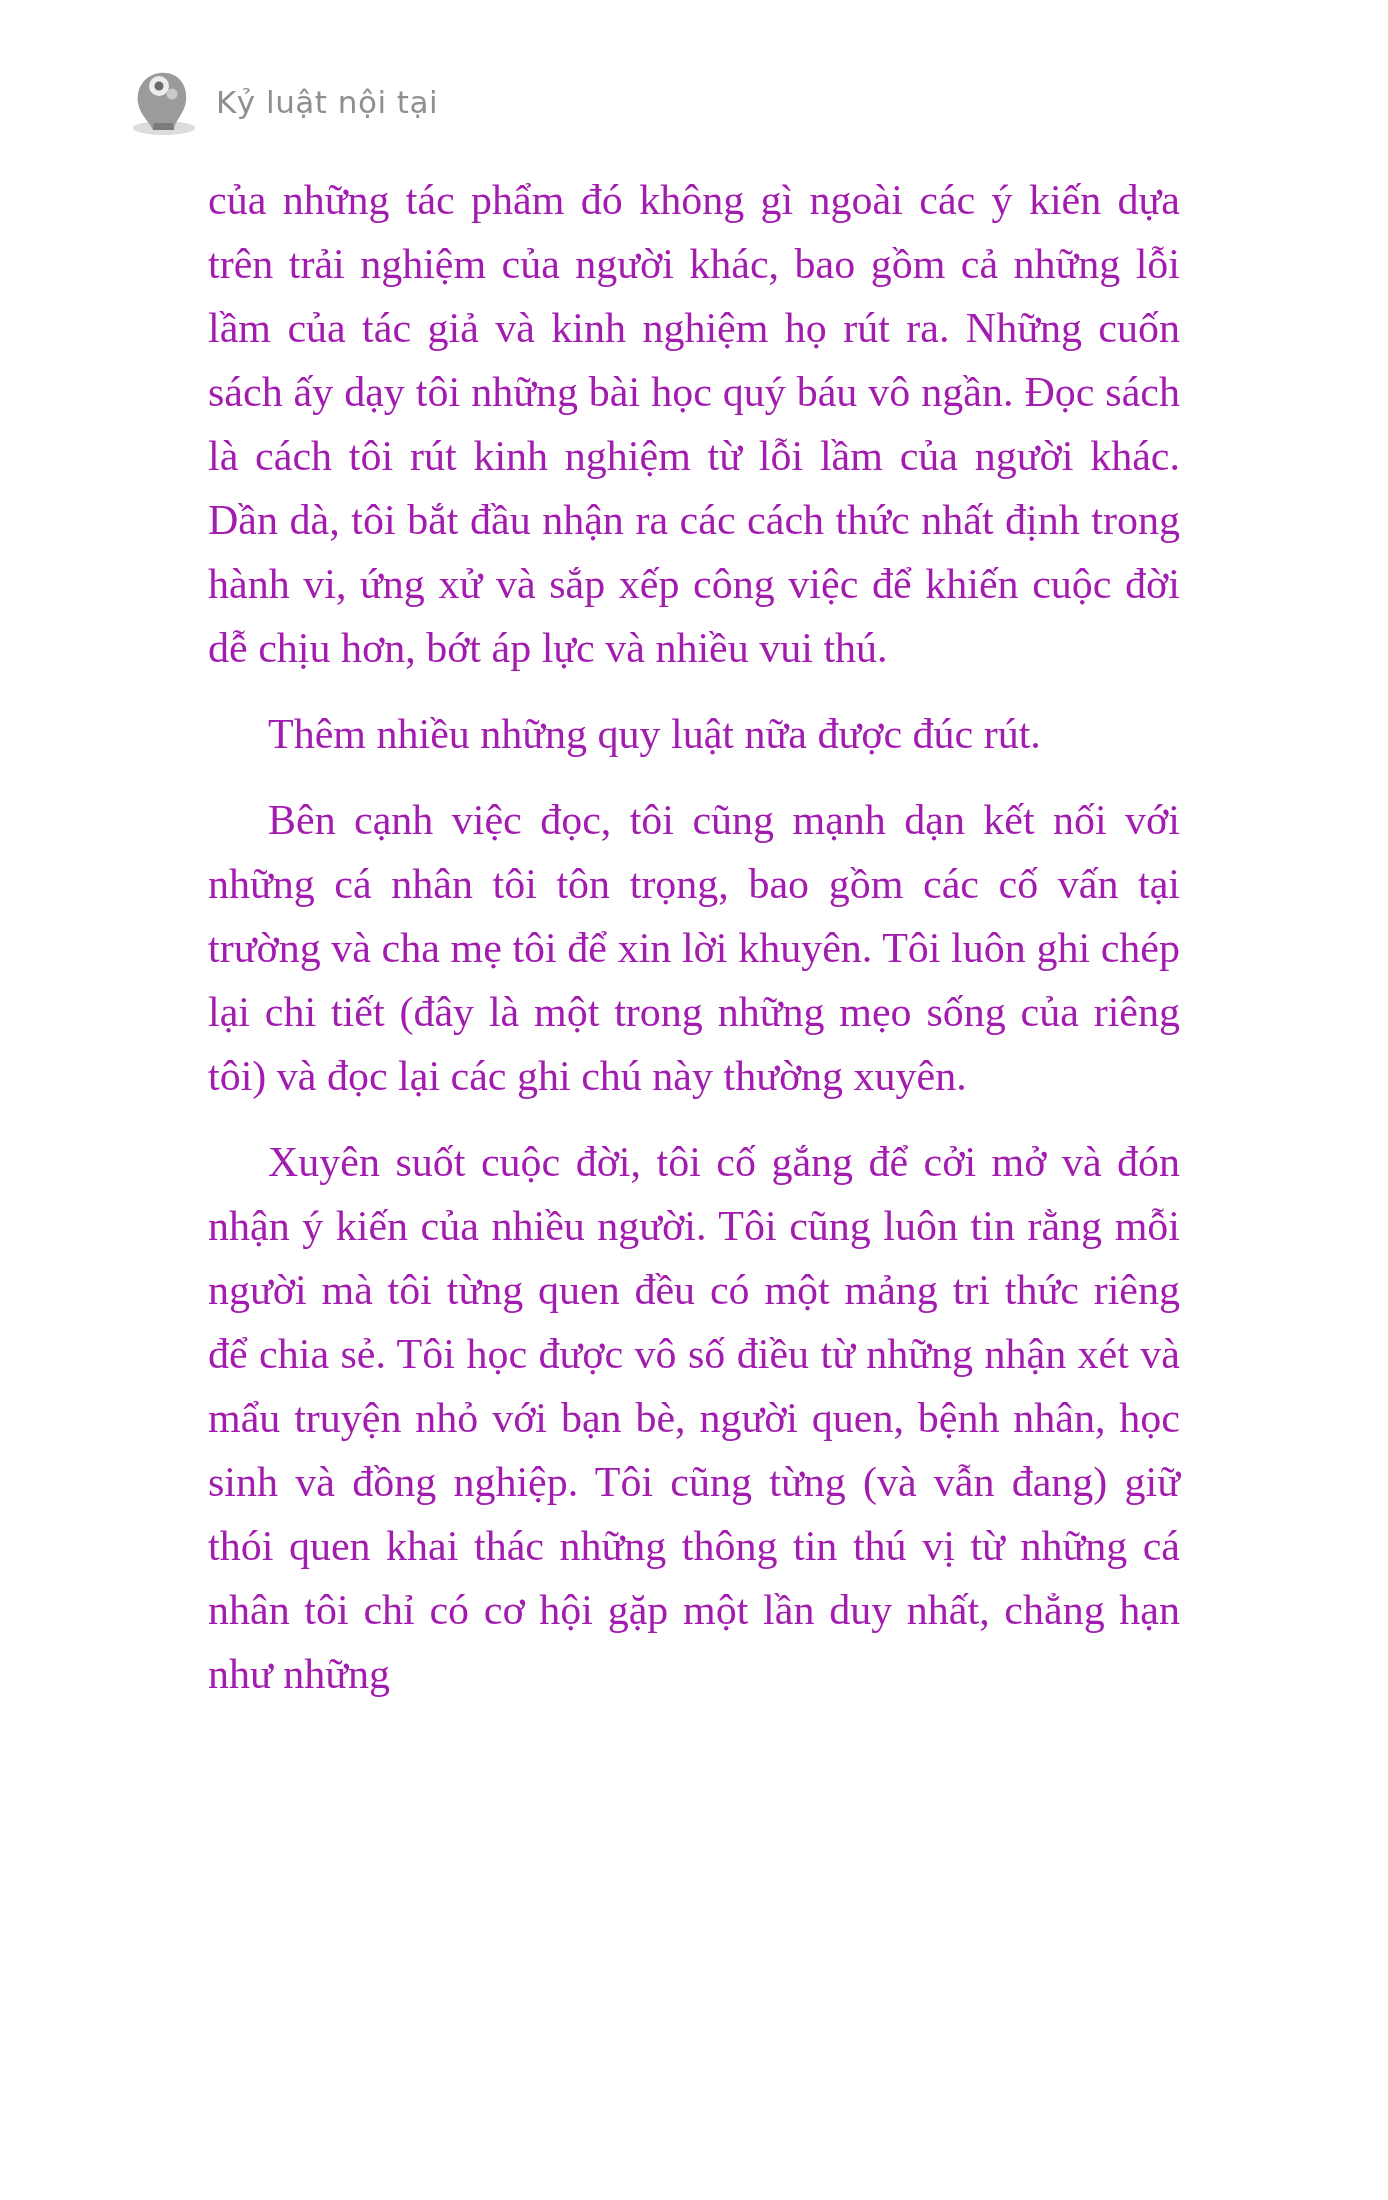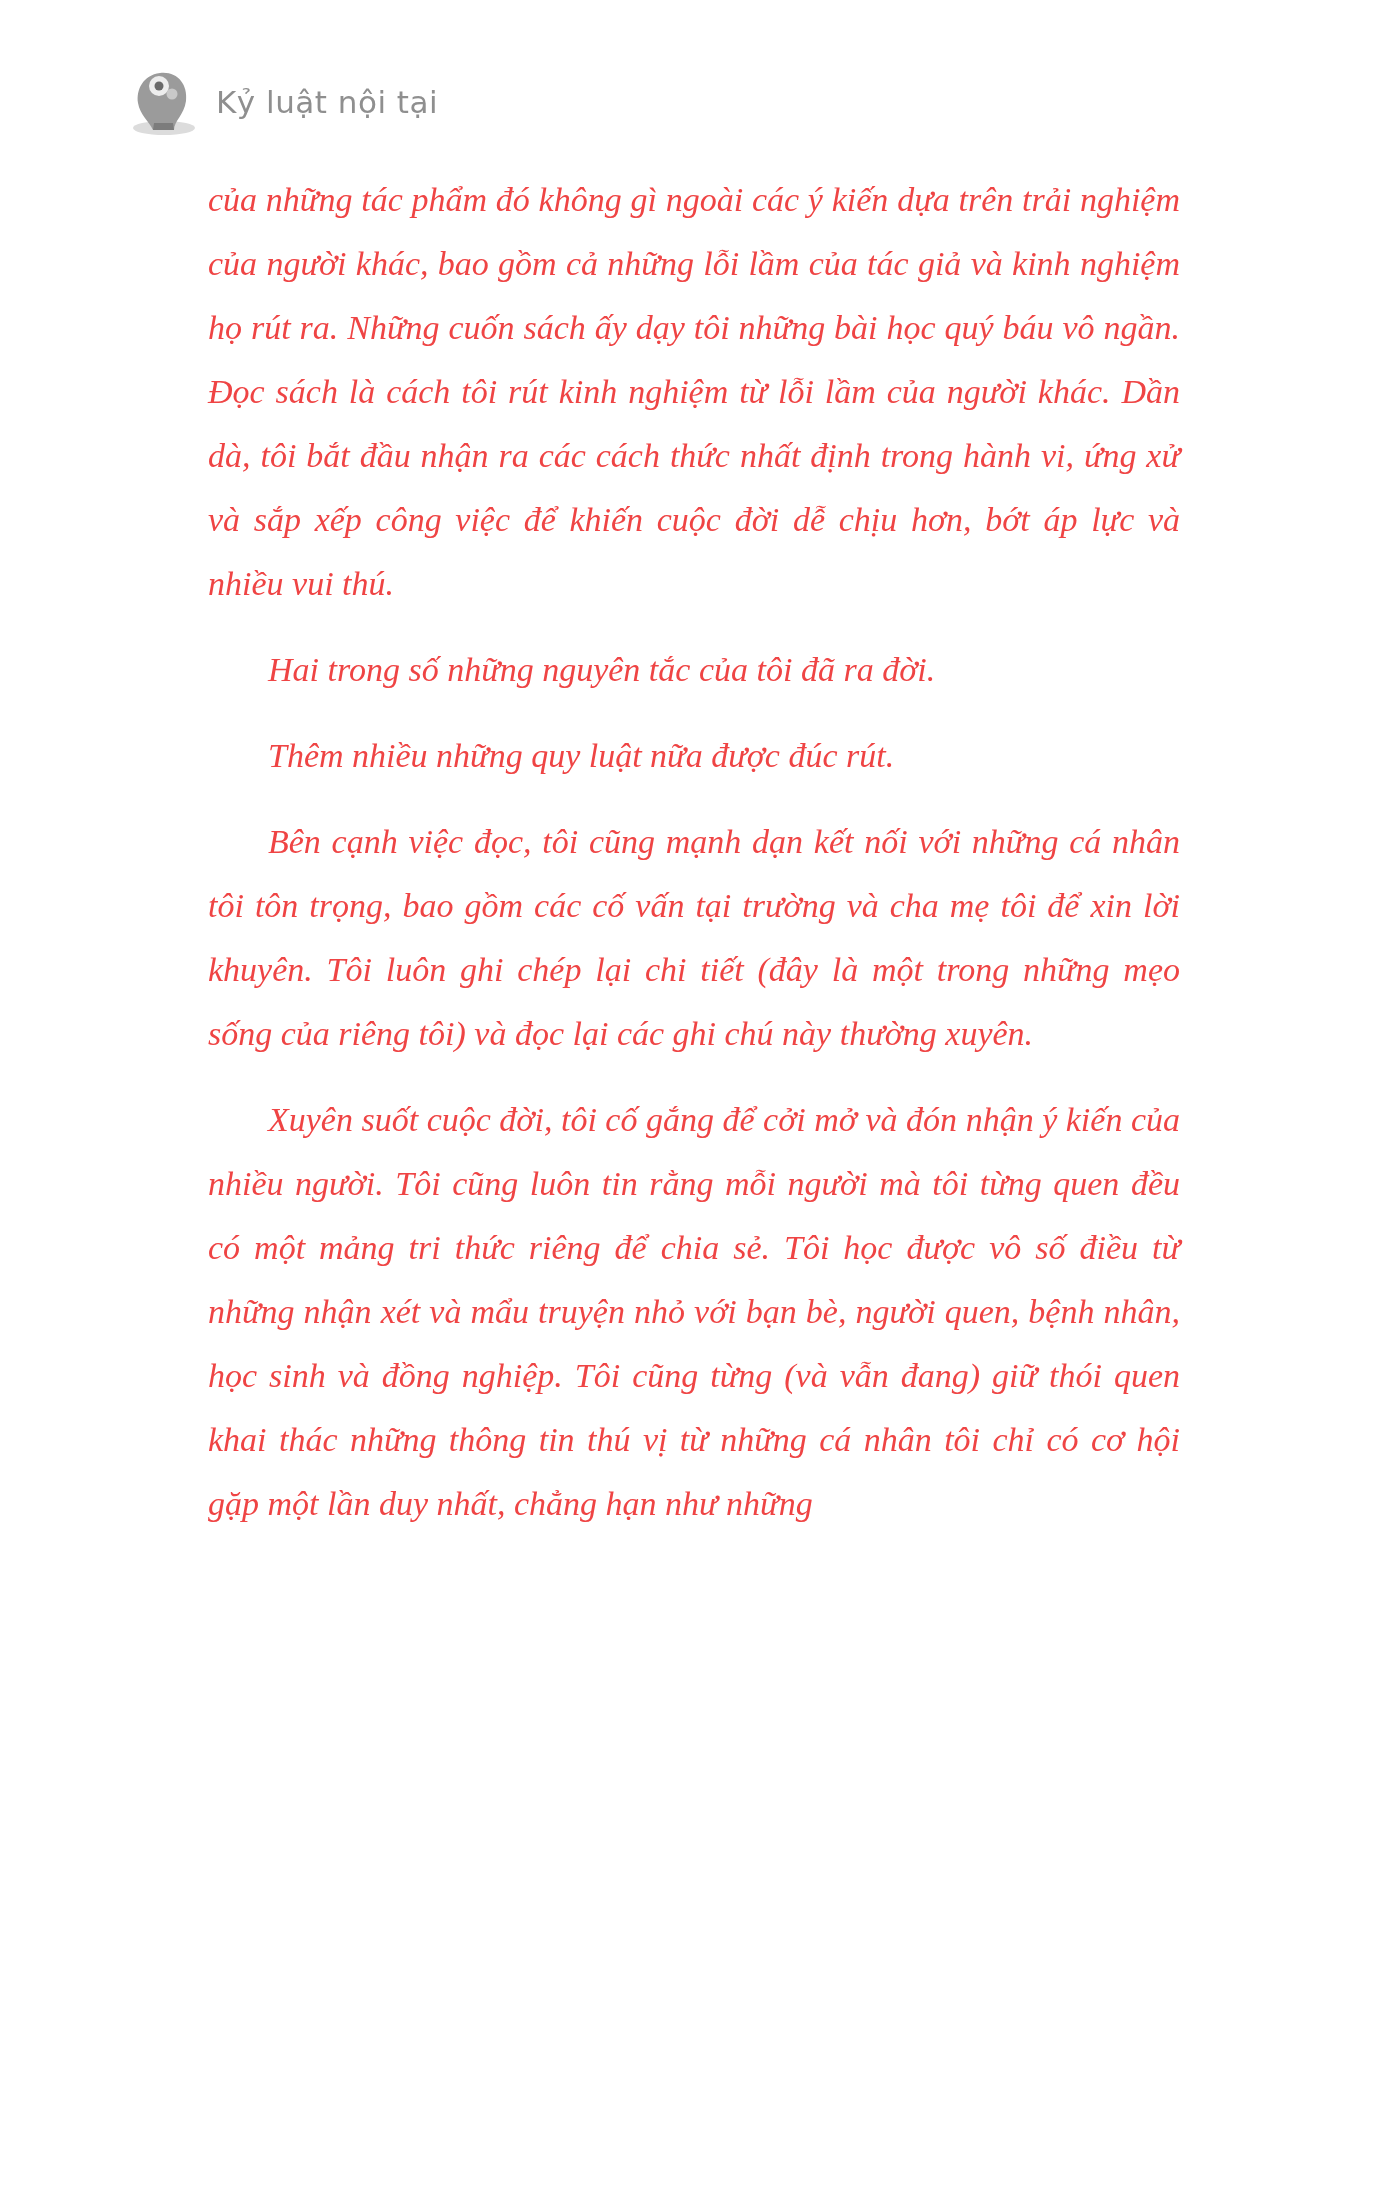--- a/index.html
+++ b/index.html
@@ -35,26 +35,25 @@
     letter-spacing: 0.5px;
   }
   .body-text {
     position: absolute;
     top: 168px;
     left: 208px;
     width: 972px;
   }
   .para {
     margin: 0 0 22px 0;
-    font-size: 34px;
+    font-size: 42px;
     line-height: 64px;
-    color: #ef4444;
+    color: #a21caf;
     text-align: justify;
     text-indent: 0;
-    font-style: italic;
   }
   .para.indent {
     text-indent: 60px;
   }
   .page-footer {
     position: absolute;
     left: 150px;
     top: 1916px;
   }
   .page-number {
@@ -78,21 +77,20 @@
         <circle cx="31" cy="18" r="10" fill="#ededed"></circle>
         <circle cx="31" cy="18" r="4.5" fill="#6a6a6a"></circle>
         <circle cx="44" cy="26" r="5.5" fill="#c9c9c9"></circle>
       </svg>
     </span>
     <span class="book-title">Kỷ luật nội tại</span>
   </header>
 
   <main class="body-text" id="paragraphs">
       <p class="para">của những tác phẩm đó không gì ngoài các ý kiến dựa trên trải nghiệm của người khác, bao gồm cả những lỗi lầm của tác giả và kinh nghiệm họ rút ra. Những cuốn sách ấy dạy tôi những bài học quý báu vô ngần. Đọc sách là cách tôi rút kinh nghiệm từ lỗi lầm của người khác. Dần dà, tôi bắt đầu nhận ra các cách thức nhất định trong hành vi, ứng xử và sắp xếp công việc để khiến cuộc đời dễ chịu hơn, bớt áp lực và nhiều vui thú.</p>
-      <p class="para indent">Hai trong số những nguyên tắc của tôi đã ra đời.</p>
       <p class="para indent">Thêm nhiều những quy luật nữa được đúc rút.</p>
       <p class="para indent">Bên cạnh việc đọc, tôi cũng mạnh dạn kết nối với những cá nhân tôi tôn trọng, bao gồm các cố vấn tại trường và cha mẹ tôi để xin lời khuyên. Tôi luôn ghi chép lại chi tiết (đây là một trong những mẹo sống của riêng tôi) và đọc lại các ghi chú này thường xuyên.</p>
       <p class="para indent">Xuyên suốt cuộc đời, tôi cố gắng để cởi mở và đón nhận ý kiến của nhiều người. Tôi cũng luôn tin rằng mỗi người mà tôi từng quen đều có một mảng tri thức riêng để chia sẻ. Tôi học được vô số điều từ những nhận xét và mẩu truyện nhỏ với bạn bè, người quen, bệnh nhân, học sinh và đồng nghiệp. Tôi cũng từng (và vẫn đang) giữ thói quen khai thác những thông tin thú vị từ những cá nhân tôi chỉ có cơ hội gặp một lần duy nhất, chẳng hạn như những</p>
     </main>
 
   <footer class="page-footer">
     <span class="page-number">12</span>
   </footer>
 
 </div>

